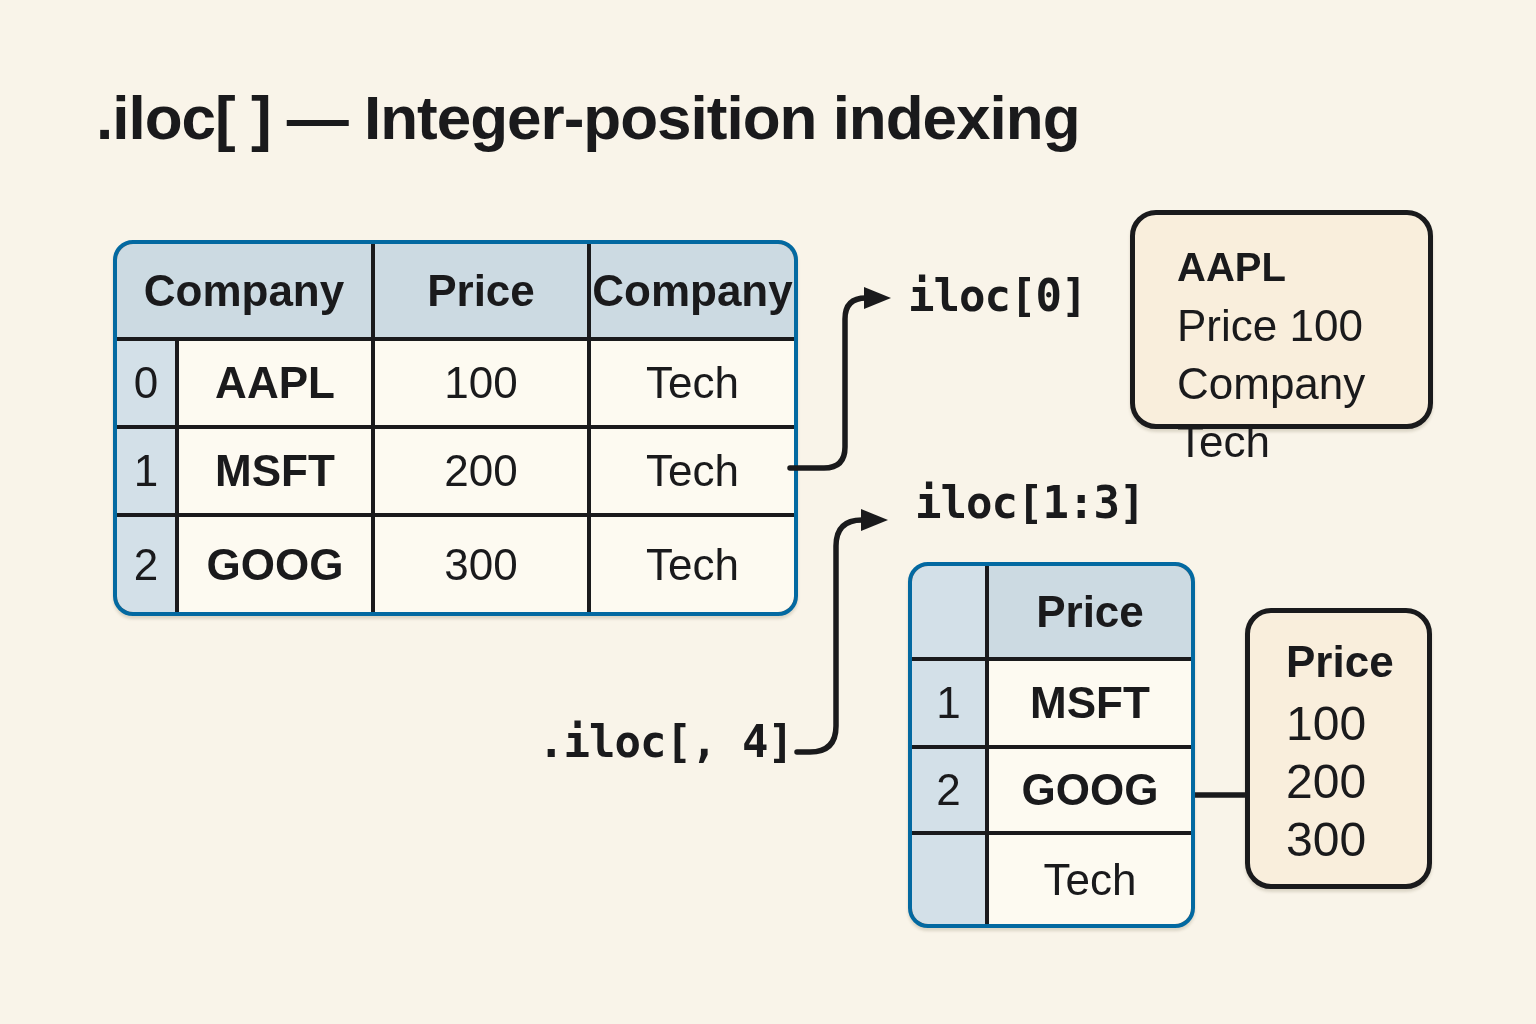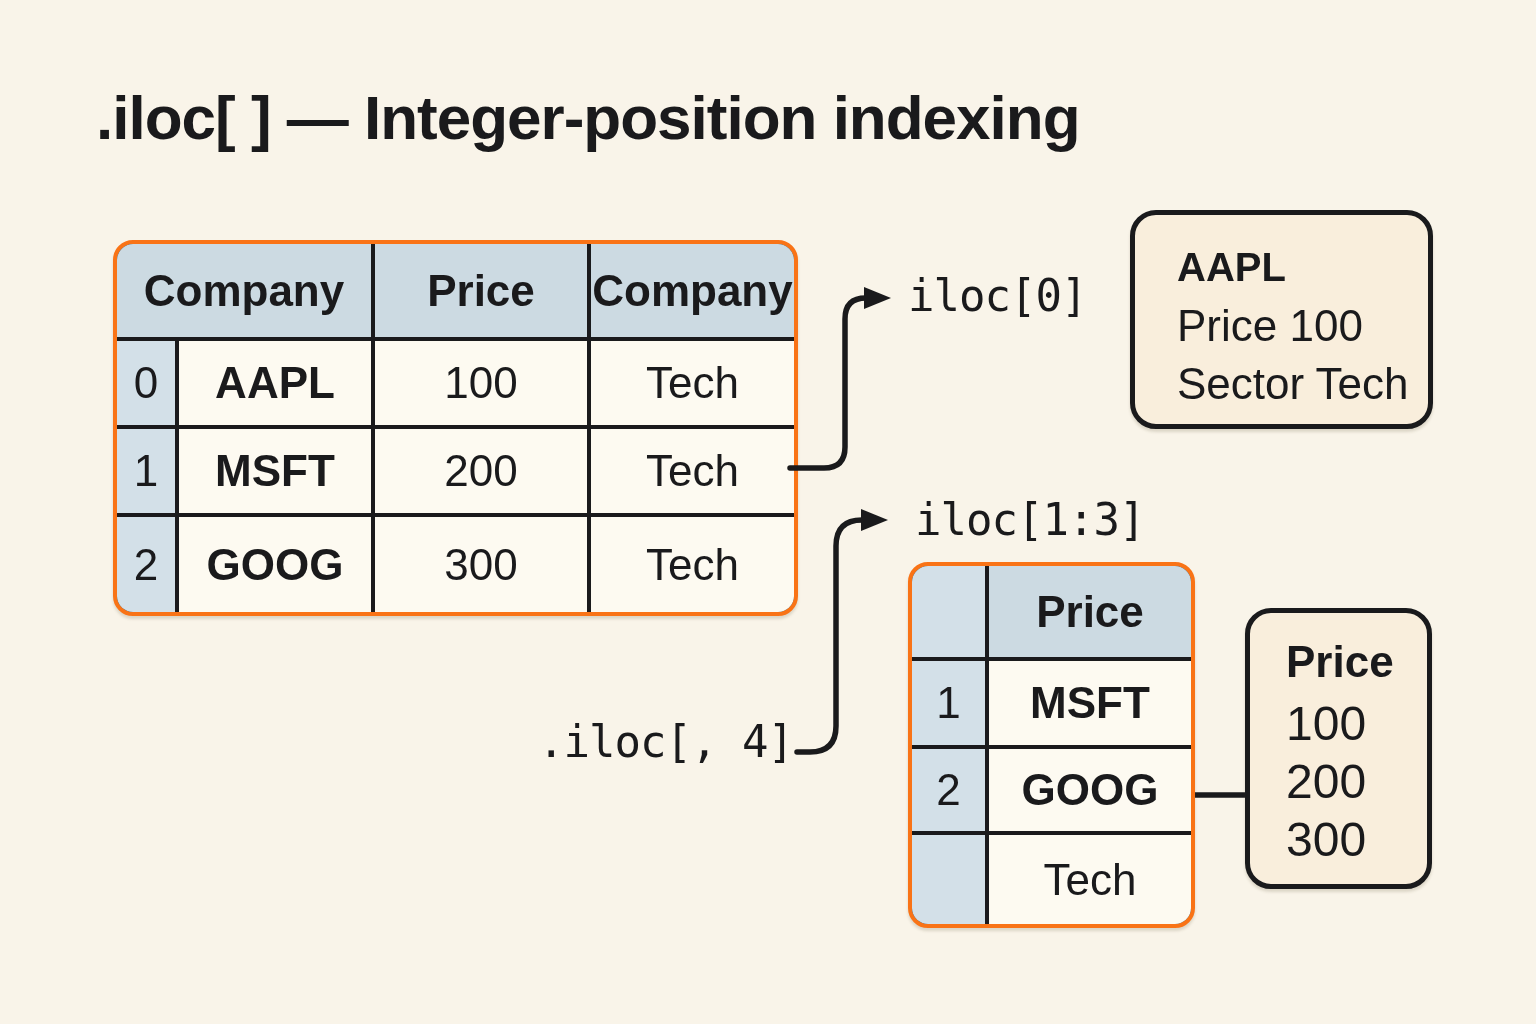--- a/index.html
+++ b/index.html
@@ -19,21 +19,21 @@
     letter-spacing:-1px;
     margin:0;
     text-align:center;
   }
 
   
   .tbl {
     display:grid;
     gap:4px;
     background:#1a1a1c;
-    border:4px solid #f97316;
+    border:4px solid #0369a1;
     border-radius:20px;
     overflow:hidden;
     box-shadow:0 3px 3px rgba(90,75,45,0.18);
   }
   .main-tbl {
     left:113px; top:240px;
     width:677px; height:368px;
     grid-template-columns:58px 192px 212px 1fr;
     grid-template-rows:93px 84px 84px 1fr;
   }
@@ -50,27 +50,27 @@
     white-space:nowrap;
   }
   .cell.th   { background:#ccdae2; font-weight:700; }
   .cell.idx  { background:#d3e0e8; font-weight:400; }
   .cell.bold { font-weight:700; }
   .span2 { grid-column:1 / 3; }
 
   
   .code {
     font-family:"DejaVu Sans Mono", monospace;
-    font-weight:400;
+    font-weight:700;
     font-size:44px;
     letter-spacing:-1px;
     white-space:nowrap;
   }
   .lbl-row   { left:908px; top:270px; }
-  .lbl-slice { left:915px; top:494px; }
+  .lbl-slice { left:915px; top:477px; }
   .lbl-col   { left:538px; top:716px; }
 
   
   .result-box {
     background:#f9eedc;
     border:5px solid #1a1a1c;
     border-radius:26px;
     box-sizing:border-box;
     box-shadow:0 3px 3px rgba(90,75,45,0.18);
   }
@@ -121,21 +121,21 @@
   <path d="M 1189 795 H 1247"></path>
 </svg>
 
 <div class="abs code lbl-row">iloc[0]</div>
 <div class="abs code lbl-slice">iloc[1:3]</div>
 <div class="abs code lbl-col">.iloc[, 4]</div>
 
 <div class="abs result-box box-row">
   <div class="box-title">AAPL</div>
   <div class="box-line">Price 100</div>
-  <div class="box-line">Sector Tech</div>
+  <div class="box-line">Company Tech</div>
 </div>
 
 <div class="abs tbl slice-tbl">
   <div class="cell idx"></div>
   <div class="cell th">Price</div>
 
   <div class="cell idx">1</div>
   <div class="cell bold">MSFT</div>
 
   <div class="cell idx">2</div>

